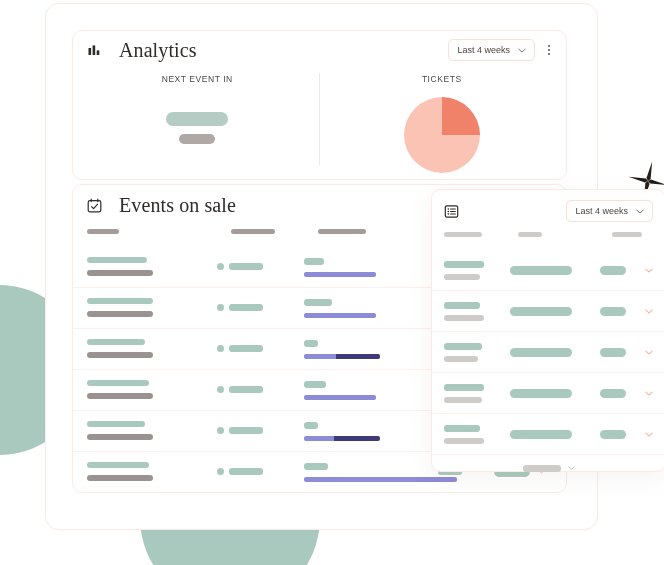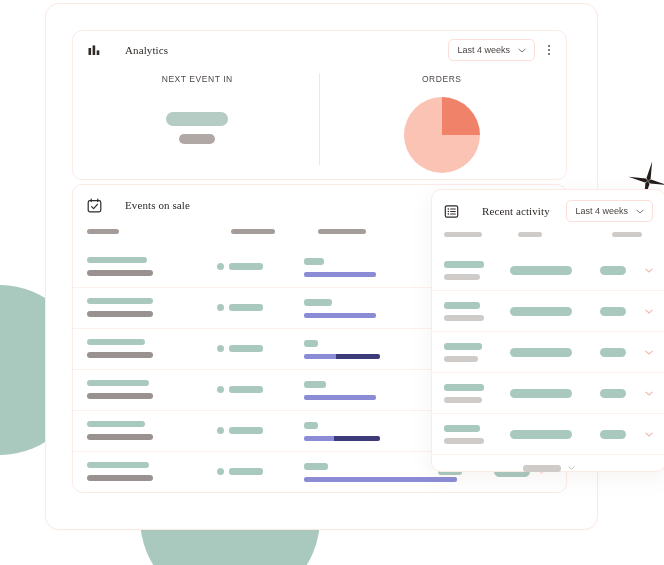--- a/index.html
+++ b/index.html
@@ -30,21 +30,21 @@
     position:absolute;background:#ffffff;
     border:1px solid #fbeae6;border-radius:10px;
   }
   #analytics-panel{left:26px;top:26px;width:493px;height:148px;}
   #events-panel{left:26px;top:180px;width:493px;height:307px;}
 
   
   .panel-head{display:flex;align-items:center;height:38px;padding:0 14px;}
   .panel-title{
     font-family:"Liberation Serif", serif;
-    font-size:11px;color:#2f2b29;letter-spacing:.1px;margin-left:23px;
+    font-size:20px;color:#2f2b29;letter-spacing:.1px;margin-left:17px;
   }
   .head-icon{display:flex;align-items:center;justify-content:center;width:15px;height:15px;}
   .spacer{flex:1;}
 
   
   .date-select{
     display:flex;align-items:center;gap:8px;height:20px;padding:0 8px;
     border:1px solid #fbdfd8;border-radius:5px;background:#fff;
   }
   .date-select .lbl{font-size:9px;color:#4a4442;white-space:nowrap;}
@@ -135,21 +135,21 @@
 
         <div class="metric divided">
           <span class="metric-label">NEXT EVENT IN</span>
           <div class="next-stack">
             <span class="sk" style="width:62px;height:14px;background:#b4ccc4;"></span>
             <span class="sk" style="width:36px;height:10px;background:#b0a8a5;"></span>
           </div>
         </div>
 
         <div class="metric">
-          <span class="metric-label">ORDERS</span>
+          <span class="metric-label">TICKETS</span>
           <div class="pie" style="background:conic-gradient(#ef8269 0deg 90deg, #fac3b3 90deg 360deg);"></div>
         </div>
 
 
 
       </div>
     </div>
 
     <div class="panel" id="events-panel">
       <div class="panel-head" style="height:40px;">
@@ -282,21 +282,20 @@
 
     <div id="activity-panel">
       <div class="panel-head" style="height:42px;padding:0 12px;">
         <span class="head-icon">
           <svg viewBox="0 0 15 15" width="15" height="15">
             <rect x="1.3" y="1.8" width="12.4" height="11.4" rx="1.6" stroke="#2f2b29" stroke-width="1.2" fill="none"></rect>
             <path d="M4.3 5 H4.4 M4.3 7.5 H4.4 M4.3 10 H4.4" stroke="#2f2b29" stroke-width="1.6" stroke-linecap="round"></path>
             <path d="M6.6 5 H11.3 M6.6 7.5 H11.3 M6.6 10 H11.3" stroke="#2f2b29" stroke-width="1.1" stroke-linecap="round"></path>
           </svg>
         </span>
-        <span class="panel-title">Recent activity</span>
         <span class="spacer"></span>
         <div class="date-select">
           <span class="lbl">Last 4 weeks</span>
           <svg class="chev" viewBox="0 0 10 6">
             <path d="M1 1.3 L5 4.8 L9 1.3" stroke="#6b6360" stroke-width="1.1" fill="none" stroke-linecap="round"></path>
           </svg>
         </div>
       </div>
 
       <div style="position:relative;height:12px;margin:0 12px;">

